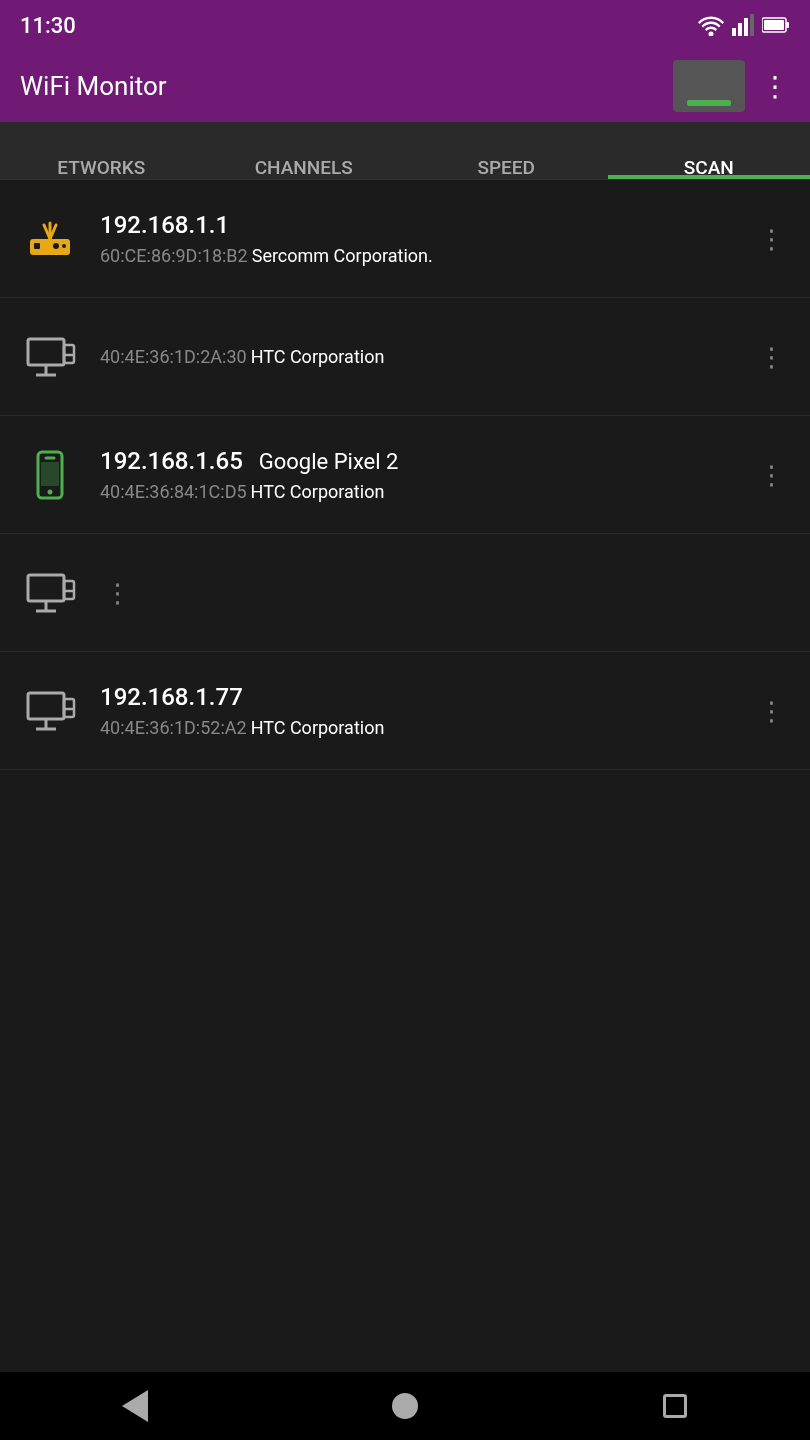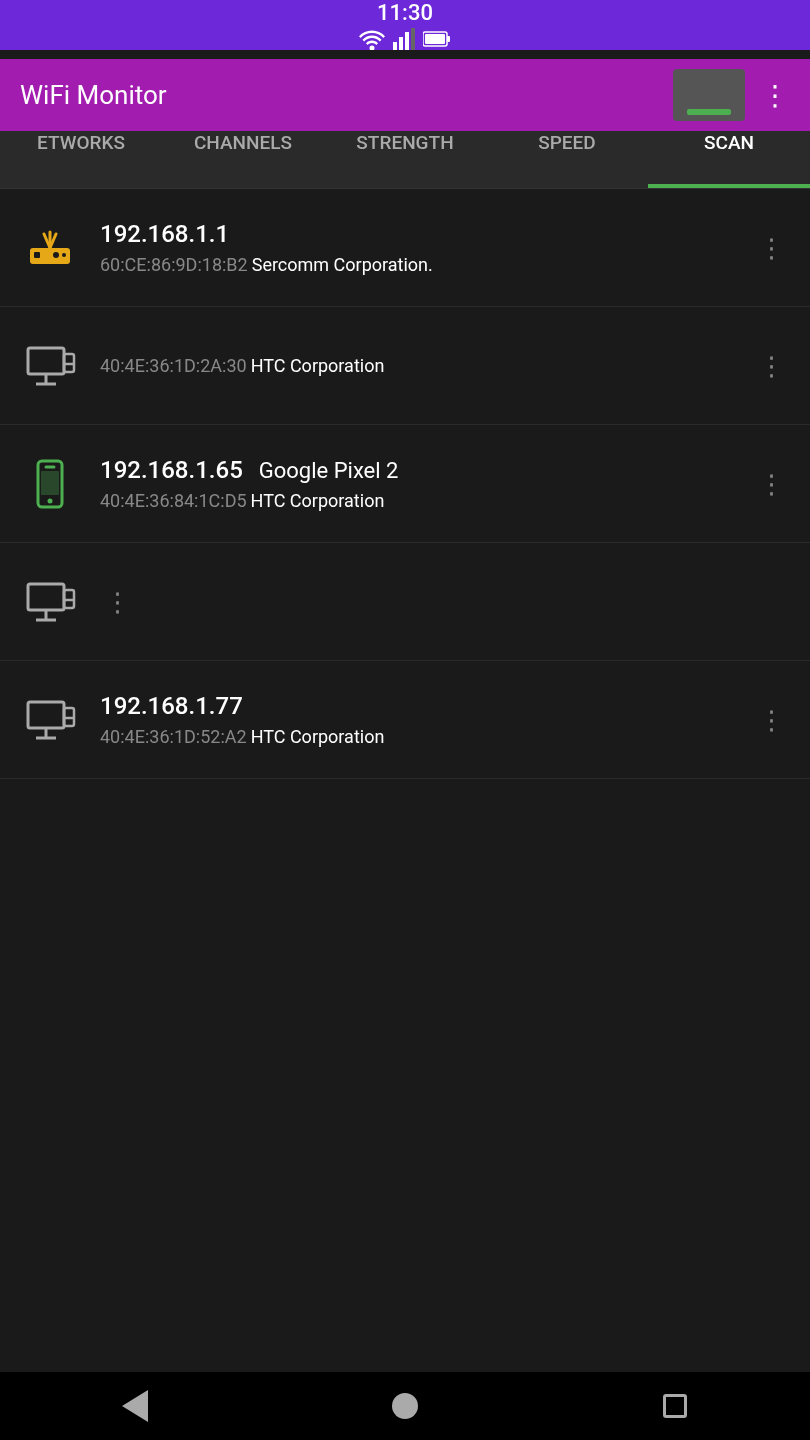--- a/index.html
+++ b/index.html
@@ -10,48 +10,46 @@
       font-family: 'Roboto', Arial, sans-serif;
       color: #ffffff;
       overflow: hidden;
       position: relative;
     }
 
     
     .status-bar {
       width: 100%;
       height: 50px;
-      background: #6d28d9;
+      background: #701a75;
       display: flex;
       align-items: center;
       justify-content: space-between;
       padding: 0 20px;
-      flex-direction: column;
     }
     .status-time {
       font-size: 22px;
       font-weight: 500;
       color: #ffffff;
     }
     .status-icons {
       display: flex;
       align-items: center;
       gap: 8px;
     }
 
     
     .app-header {
       width: 100%;
       height: 72px;
-      background: #a21caf;
+      background: #701a75;
       display: flex;
       align-items: center;
       justify-content: space-between;
       padding: 0 20px;
-      margin-top: 9px;
     }
     .app-title {
       font-size: 26px;
       font-weight: 400;
       color: #ffffff;
     }
     .header-actions {
       display: flex;
       align-items: center;
       gap: 16px;
@@ -86,21 +84,21 @@
       height: 58px;
       background: #2a2a2a;
       display: flex;
       align-items: stretch;
       overflow: hidden;
       border-bottom: 1px solid #333;
     }
     .tab-item {
       flex: 1;
       display: flex;
-      align-items: flex-start;
+      align-items: flex-end;
       justify-content: center;
       font-size: 19px;
       font-weight: 500;
       color: #aaaaaa;
       cursor: pointer;
       position: relative;
       min-width: 0;
       padding: 0 0;
       white-space: nowrap;
     }
@@ -278,23 +276,20 @@
     <span class="more-icon">⋮</span>
   </div>
 </div>
 
 <div class="tab-bar">
   <div class="tab-item partial">
     <span>ETWORKS</span>
   </div>
   <div class="tab-item">
     <span>CHANNELS</span>
-  </div>
-  <div class="tab-item">
-    <span>STRENGTH</span>
   </div>
   <div class="tab-item">
     <span>SPEED</span>
   </div>
   <div class="tab-item active">
     <span>SCAN</span>
   </div>
 </div>
 
 <div class="main-content">

